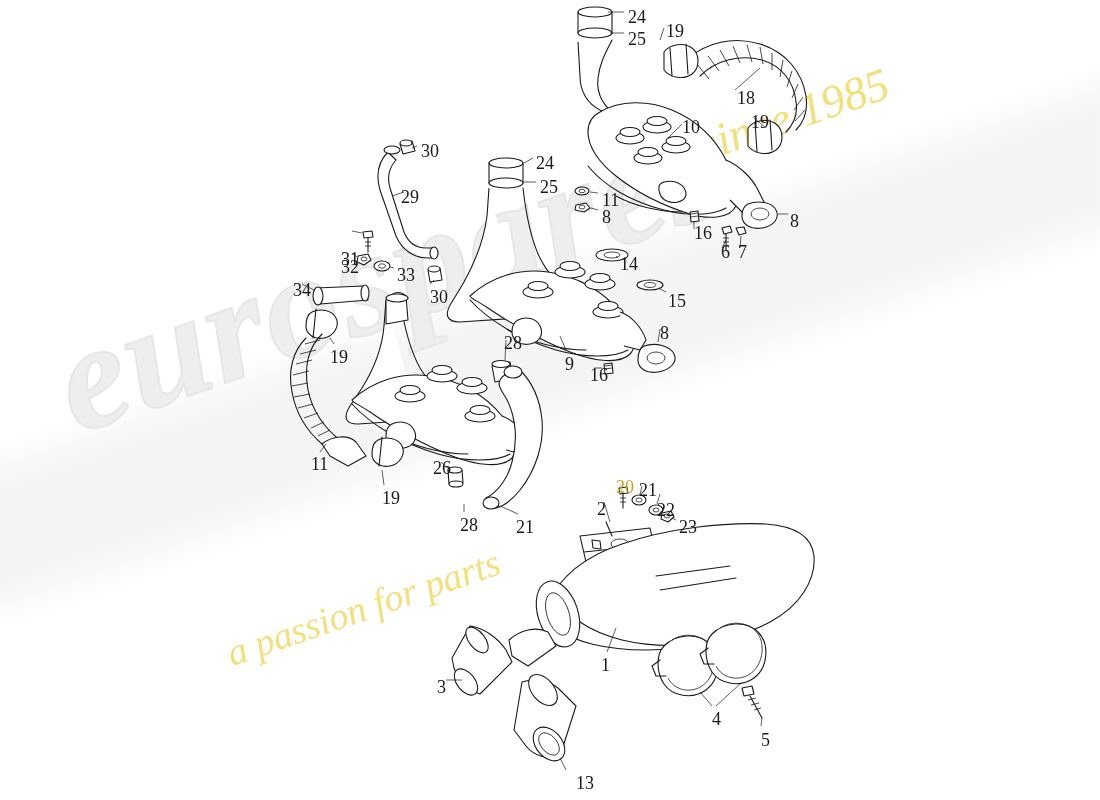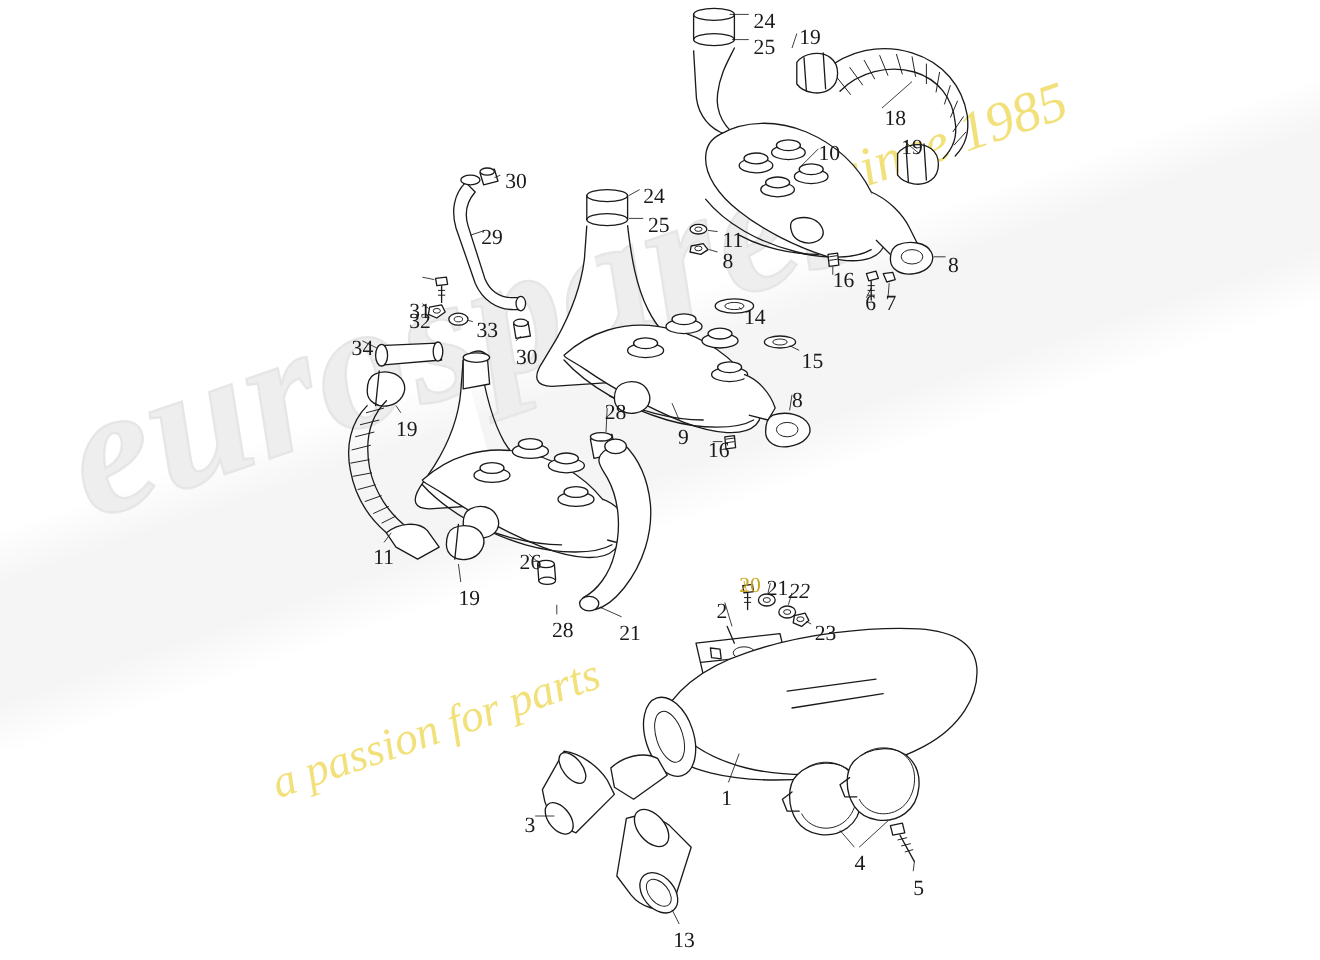--- a/index.html
+++ b/index.html
@@ -504,23 +504,23 @@
       <div class="lbl" style="left: 504px; top: 334px;">28</div>
       <div class="lbl" style="left: 565px; top: 355px;">9</div>
       <div class="lbl" style="left: 590px; top: 366px;">16</div>
       <div class="lbl" style="left: 311px; top: 455px;">11</div>
       <div class="lbl" style="left: 382px; top: 489px;">19</div>
       <div class="lbl" style="left: 433px; top: 459px;">26</div>
       <div class="lbl" style="left: 460px; top: 516px;">28</div>
       <div class="lbl" style="left: 516px; top: 518px;">21</div>
       <div class="lbl yellow" style="left: 616px; top: 478px; color: rgb(200, 162, 26);">20</div>
       <div class="lbl" style="left: 639px; top: 481px; text-align: right;">21</div>
-      <div class="lbl" style="left: 657px; top: 483px; font-style: italic;">22</div>
+      <div class="lbl" style="left: 657px; top: 501px;">22</div>
       <div class="lbl" style="left: 597px; top: 500px;">2</div>
       <div class="lbl" style="left: 679px; top: 518px;">23</div>
       <div class="lbl" style="left: 601px; top: 656px;">1</div>
       <div class="lbl" style="left: 437px; top: 678px;">3</div>
       <div class="lbl" style="left: 712px; top: 710px;">4</div>
       <div class="lbl" style="left: 761px; top: 731px;">5</div>
-      <div class="lbl" style="left: 561px; top: 774px;">13</div>
+      <div class="lbl" style="left: 576px; top: 774px;">13</div>
     </div>
 
 </div>
 
 </body></html>

